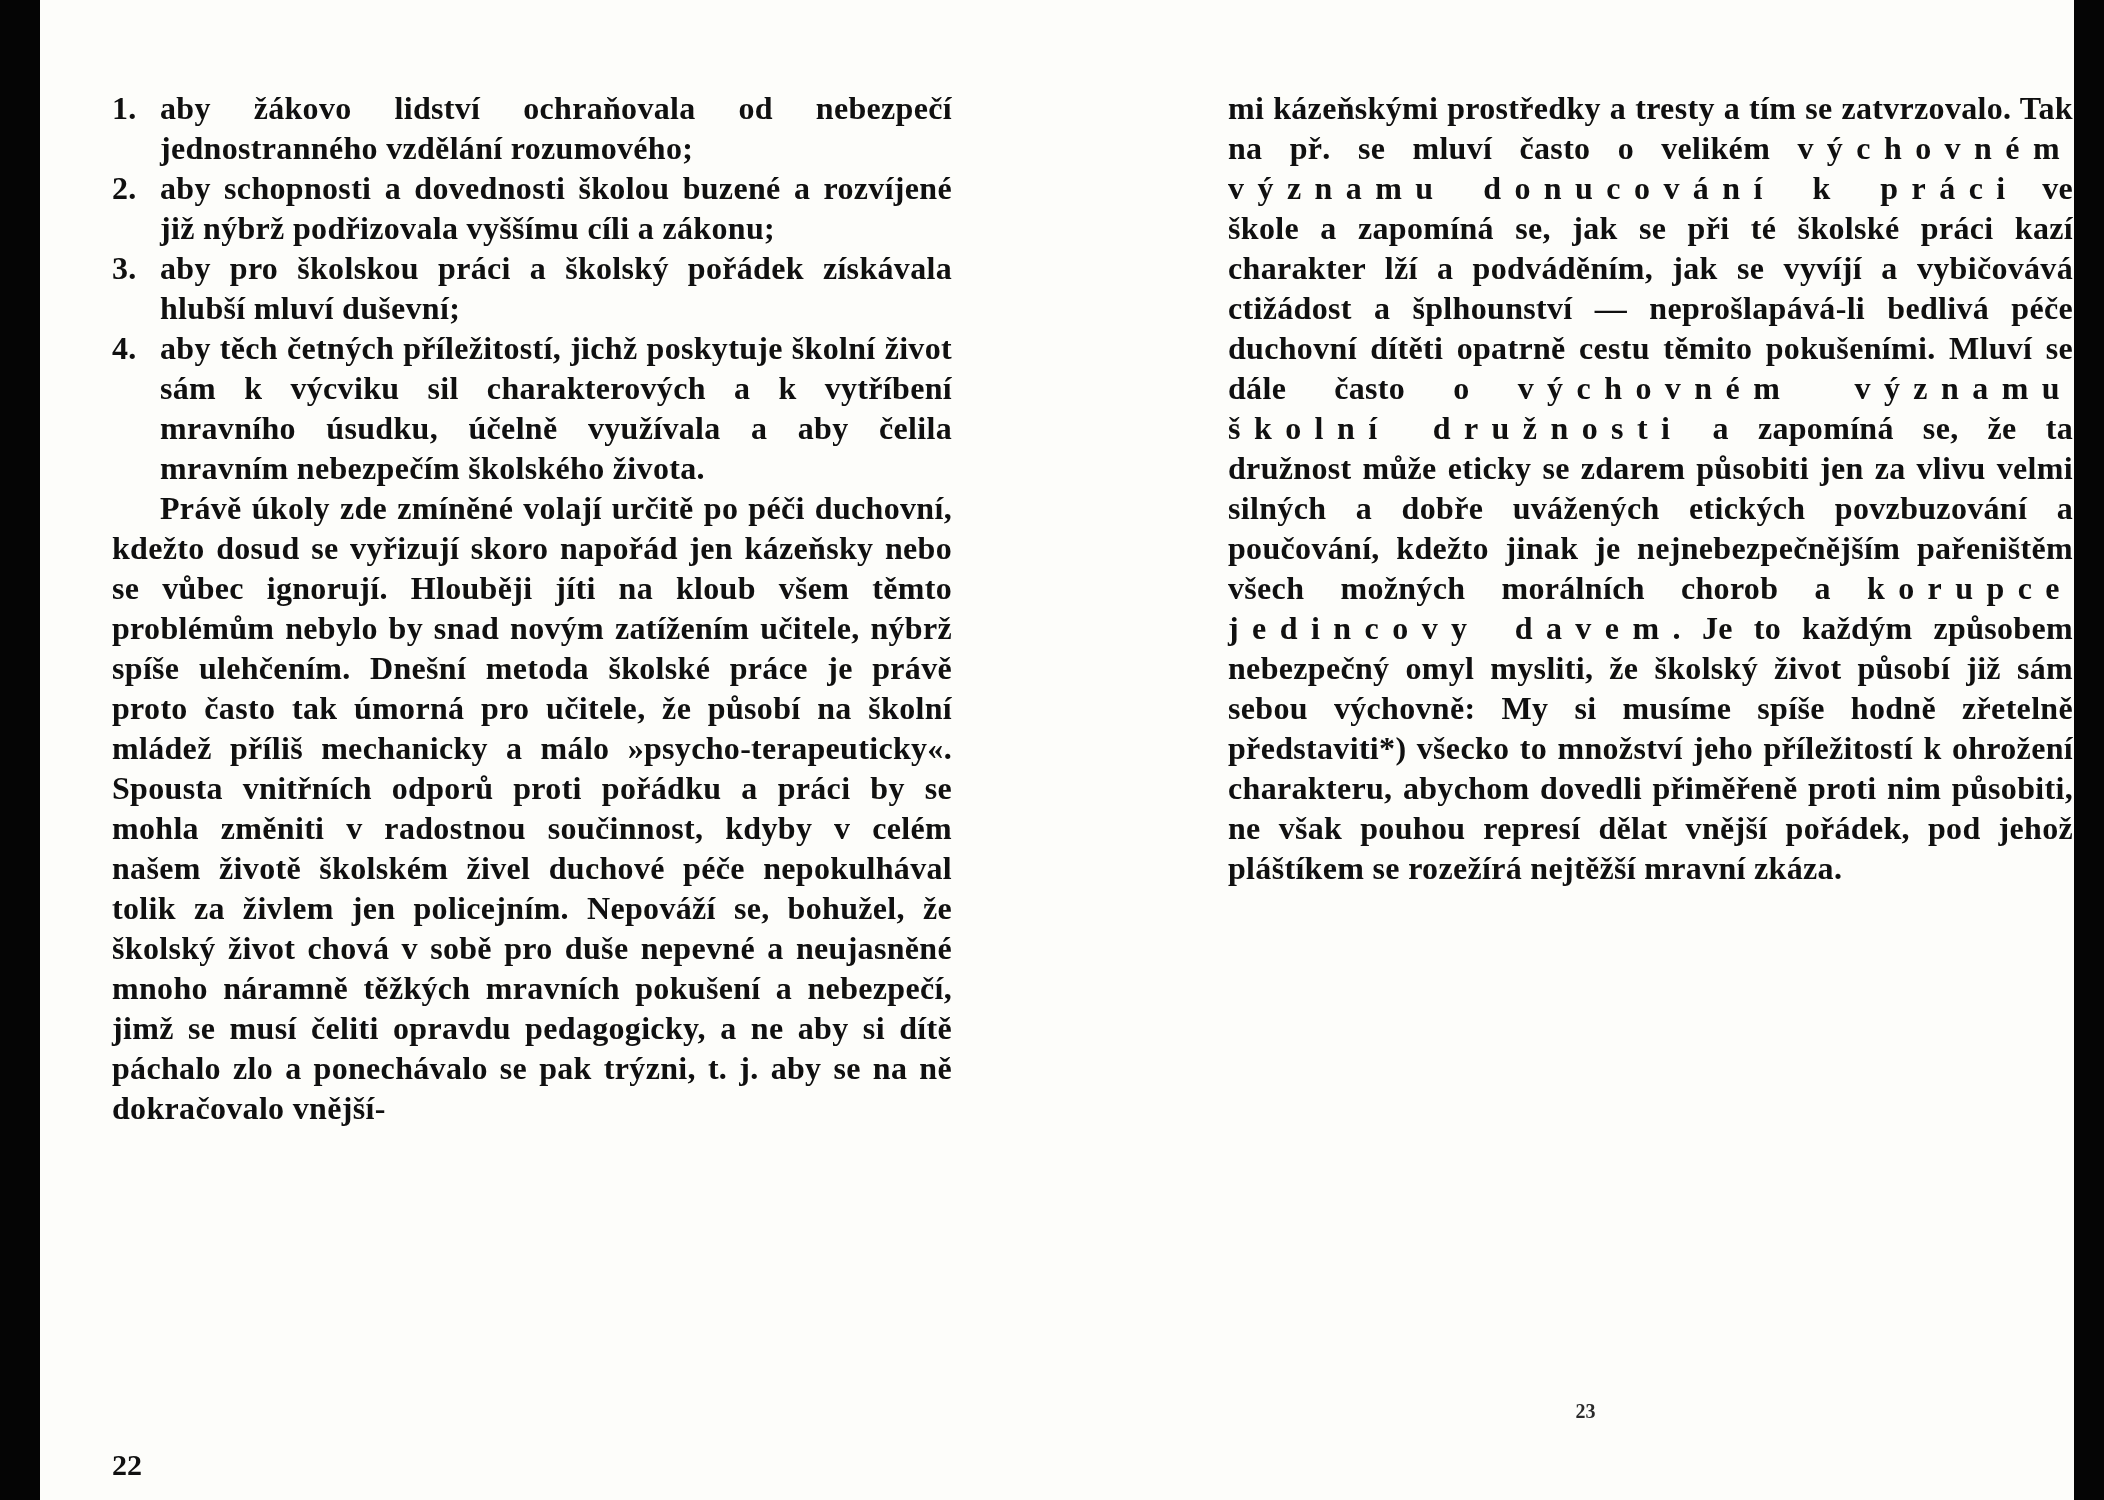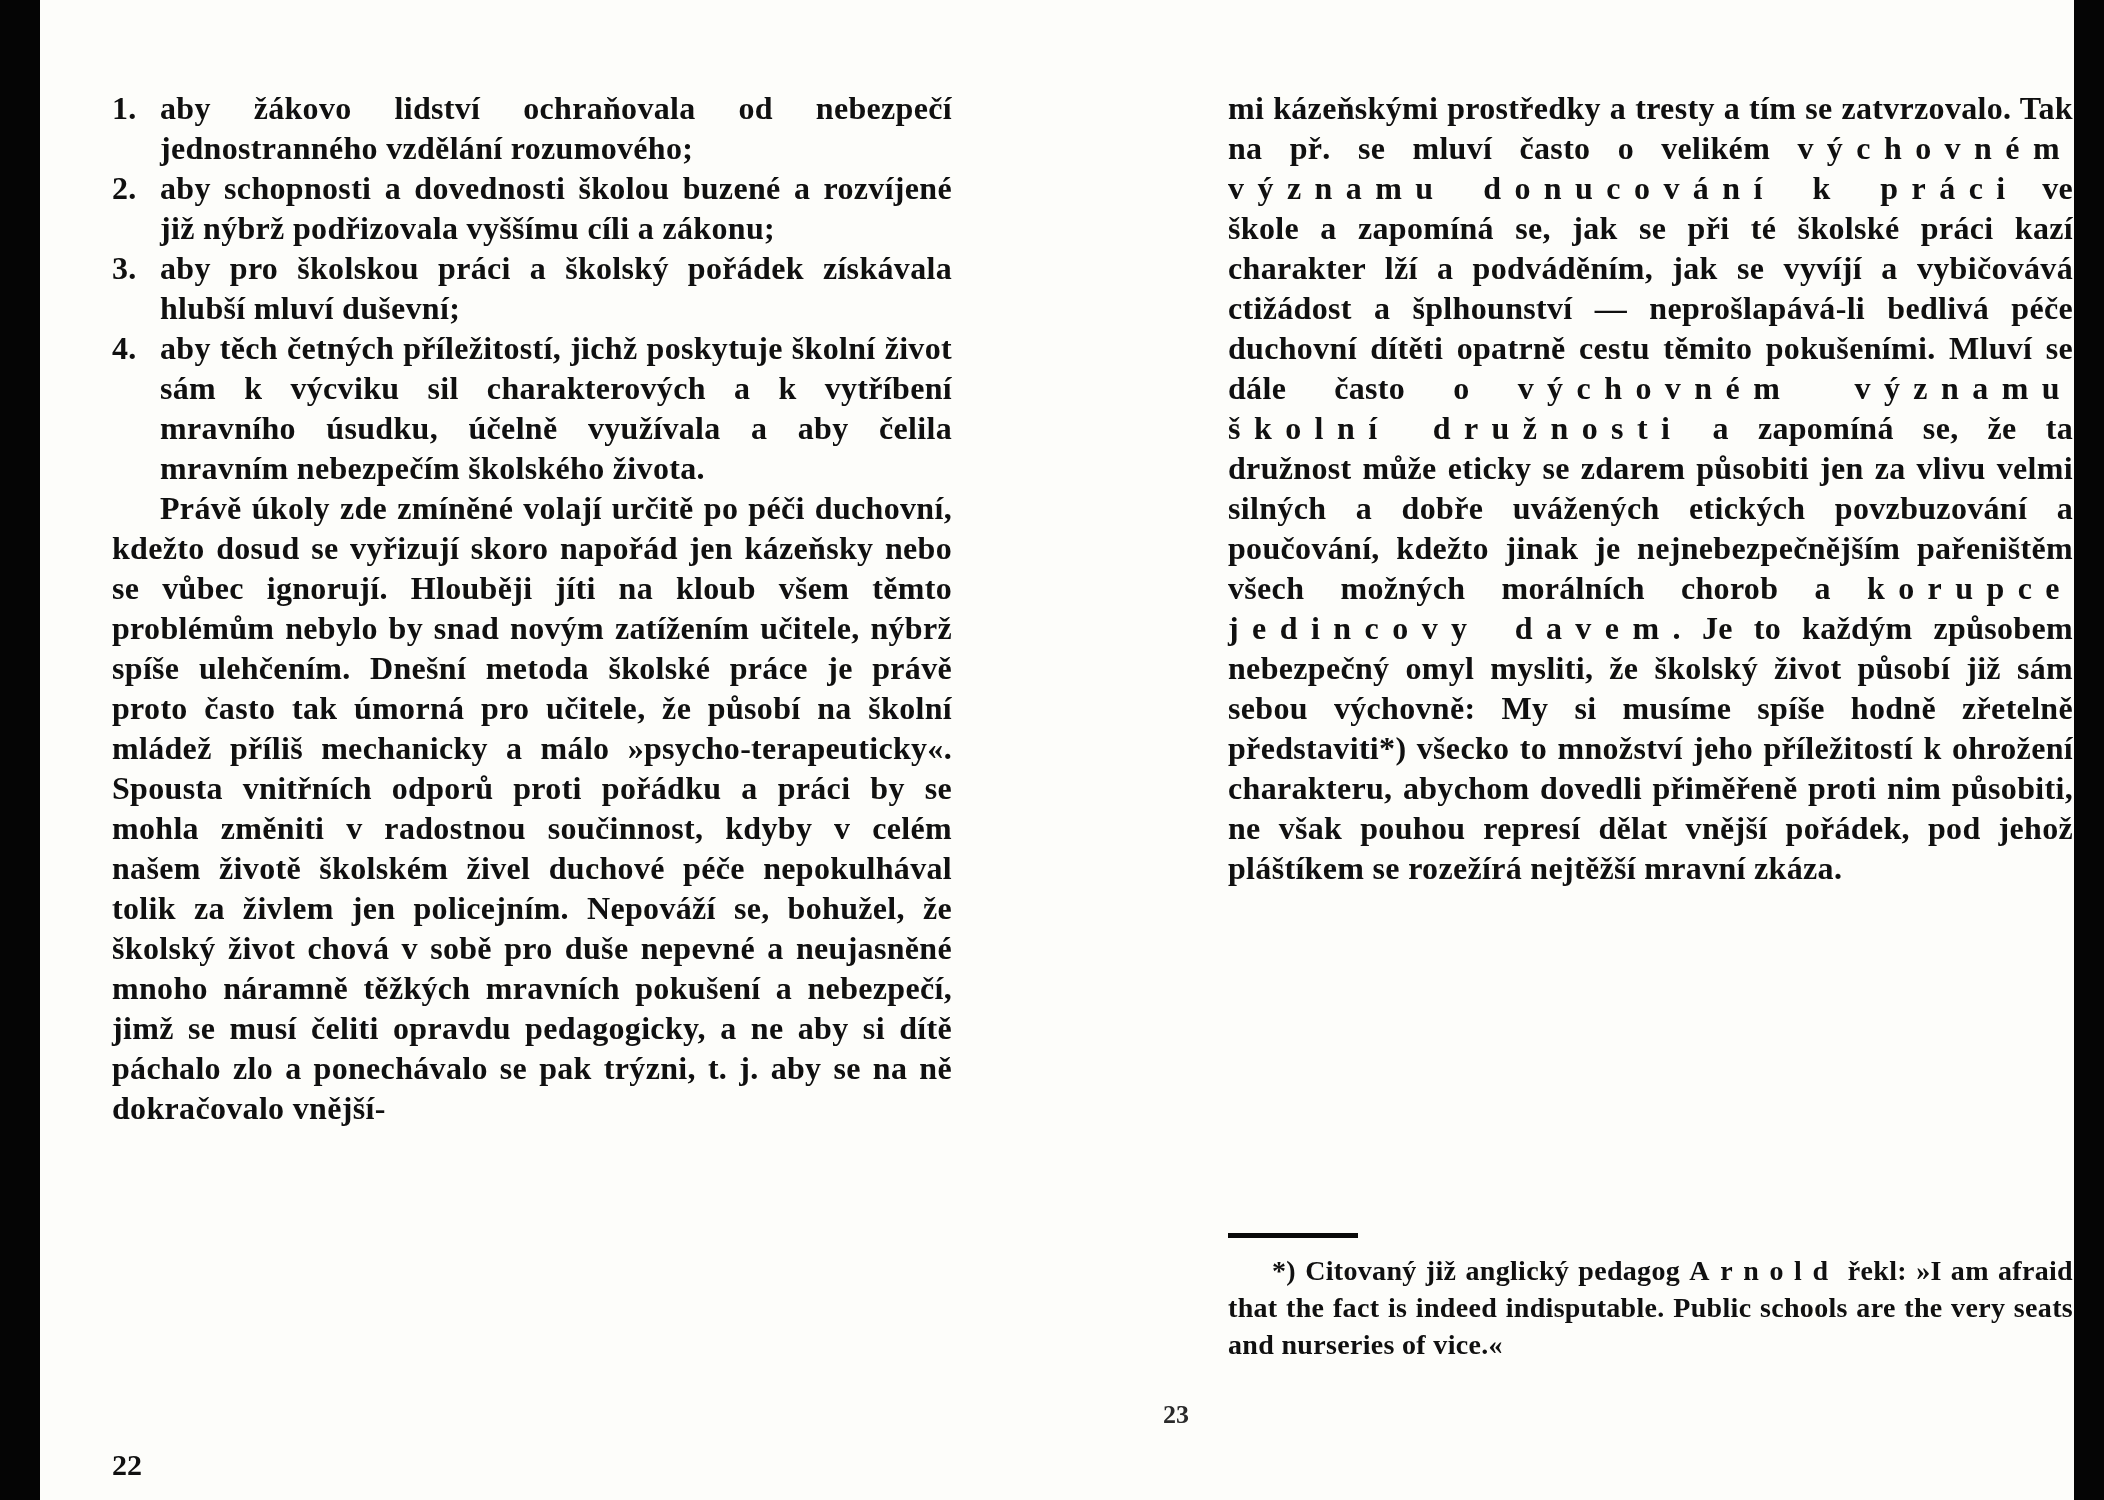--- a/index.html
+++ b/index.html
@@ -87,22 +87,22 @@
     font-weight: 700;
   }
   .pagenum-left {
     left: 112px;
     top: 1448px;
   }
   .pagenum-right {
     left: 1163px;
     width: 845px;
     top: 1400px;
-    text-align: left;
-    font-size: 26px;
+    text-align: center;
+    font-size: 20px;
     color: #2a2a2a;
   }
 </style>
 </head>
 <body>
 
 <div class="edge-bar edge-left"></div>
 <div class="edge-bar edge-right"></div>
 
 <div class="page page-left">
@@ -123,20 +123,16 @@
       <span class="list-num">4.</span>
       <span class="list-text">aby těch četných příležitostí, jichž poskytuje školní život sám k výcviku sil charakterových a k vytříbení mravního úsudku, účelně využívala a aby čelila mravním nebezpečím školského života.</span>
     </li>
   </ol>
   <p class="para">Právě úkoly zde zmíněné volají určitě po péči duchovní, kdežto dosud se vyřizují skoro napořád jen kázeňsky nebo se vůbec ignorují. Hlouběji jíti na kloub všem těmto problémům nebylo by snad novým zatížením učitele, nýbrž spíše ulehčením. Dnešní metoda školské práce je právě proto často tak úmorná pro učitele, že působí na školní mládež příliš mechanicky a málo »psycho-terapeuticky«. Spousta vnitřních odporů proti pořádku a práci by se mohla změniti v radostnou součinnost, kdyby v celém našem životě školském živel duchové péče nepokulhával tolik za živlem jen policejním. Nepováží se, bohužel, že školský život chová v sobě pro duše nepevné a neujasněné mnoho náramně těžkých mravních pokušení a nebezpečí, jimž se musí čeliti opravdu pedagogicky, a ne aby si dítě páchalo zlo a ponechávalo se pak trýzni, t. j. aby se na ně dokračovalo vnější-</p>
 </div>
 
 <div class="page page-right">
   <p class="para no-indent"><span>mi kázeňskými prostředky a tresty a tím se zatvrzovalo. Tak na př. se mluví často o velikém </span><span class="spaced">výchovném významu donucování k práci</span><span> ve škole a zapomíná se, jak se při té školské práci kazí charakter lží a podváděním, jak se vyvíjí a vybičovává ctižádost a šplhounství — neprošlapává-li bedlivá péče duchovní dítěti opatrně cestu těmito pokušeními. Mluví se dále často o </span><span class="spaced">výchovném významu školní družnosti</span><span> a zapomíná se, že ta družnost může eticky se zdarem působiti jen za vlivu velmi silných a dobře uvážených etických povzbuzování a poučování, kdežto jinak je nejnebezpečnějším pařeništěm všech možných morálních chorob a </span><span class="spaced">korupce jedincovy davem</span><span>. Je to každým způsobem nebezpečný omyl mysliti, že školský život působí již sám sebou výchovně: My si musíme spíše hodně zřetelně představiti*) všecko to množství jeho příležitostí k ohrožení charakteru, abychom dovedli přiměřeně proti nim působiti, ne však pouhou represí dělat vnější pořádek, pod jehož pláštíkem se rozežírá nejtěžší mravní zkáza.</span></p>
 
-  <div class="footnote">
-    <div class="footnote-rule"></div>
-    <p class="footnote-text"><span>*) Citovaný již anglický pedagog </span><span class="spaced-name">Arnold</span><span> řekl: »I am afraid that the fact is indeed indisputable. Public schools are the very seats and nurseries of vice.«</span></p>
-  </div>
 </div>
 
 <div class="pagenum pagenum-left">22</div>
 <div class="pagenum pagenum-right">23</div>
 
 </body></html>

